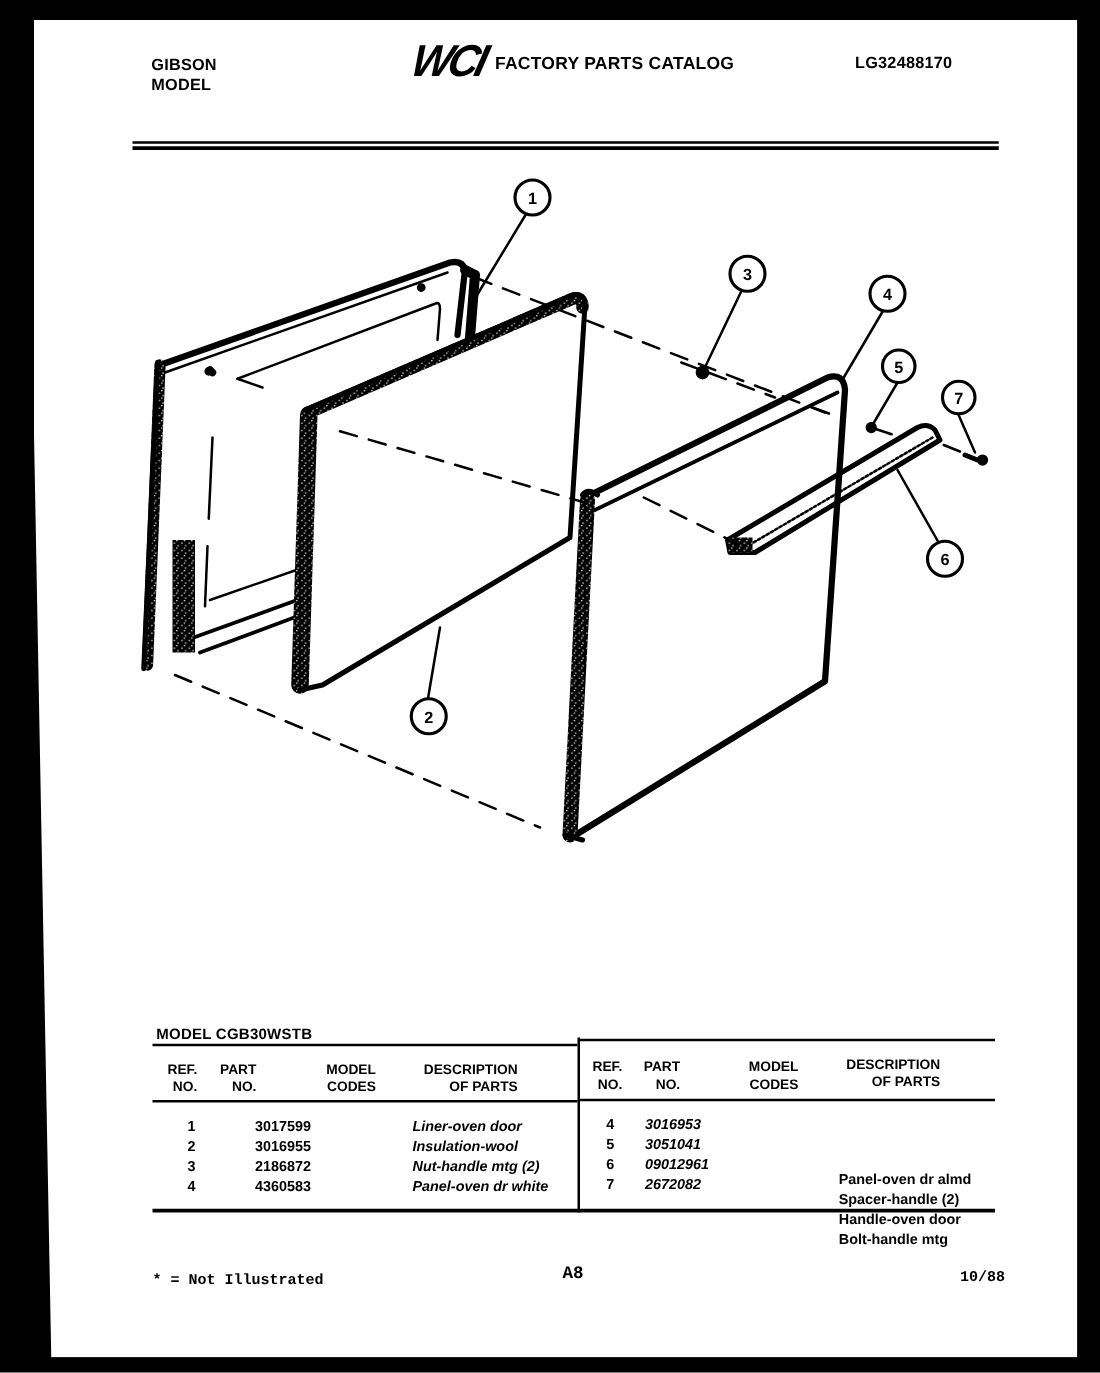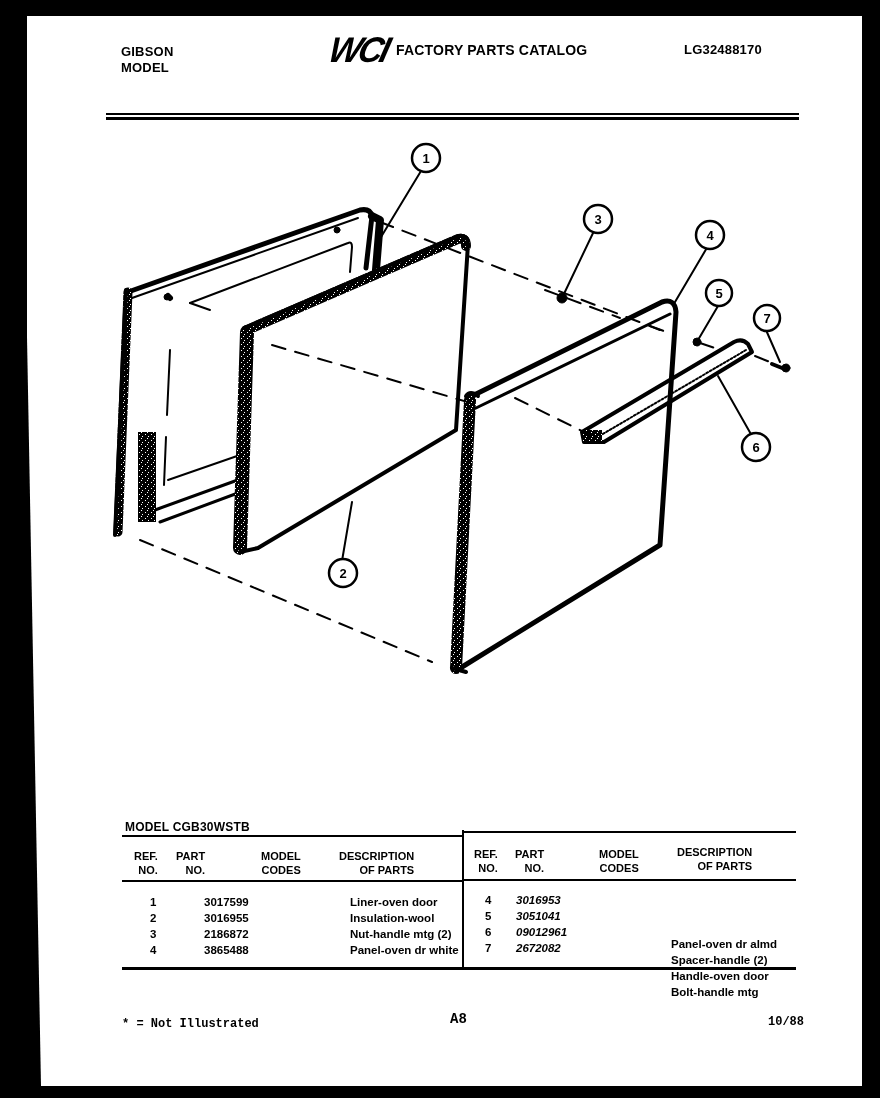--- a/index.html
+++ b/index.html
@@ -204,23 +204,23 @@
   <div class="row" style="left:150px; top:894px;">
     <div>1</div>
     <div>2</div>
     <div>3</div>
     <div>4</div>
   </div>
   <div class="row" style="left:182px; top:894px;margin-left:22px;">
     <div>3017599</div>
     <div>3016955</div>
     <div>2186872</div>
-    <div>3865488</div>
-  </div>
-  <div class="row" style="left:350px; top:894px;">
+    <div>4360583</div>
+  </div>
+  <div class="row" style="left:330px; top:894px;font-style:italic;">
     <div>Liner-oven door</div>
     <div>Insulation-wool</div>
     <div>Nut-handle mtg (2)</div>
     <div>Panel-oven dr white</div>
   </div>
 
   <div class="row" style="left:485px; top:892px;">
     <div>4</div>
     <div>5</div>
     <div>6</div>

